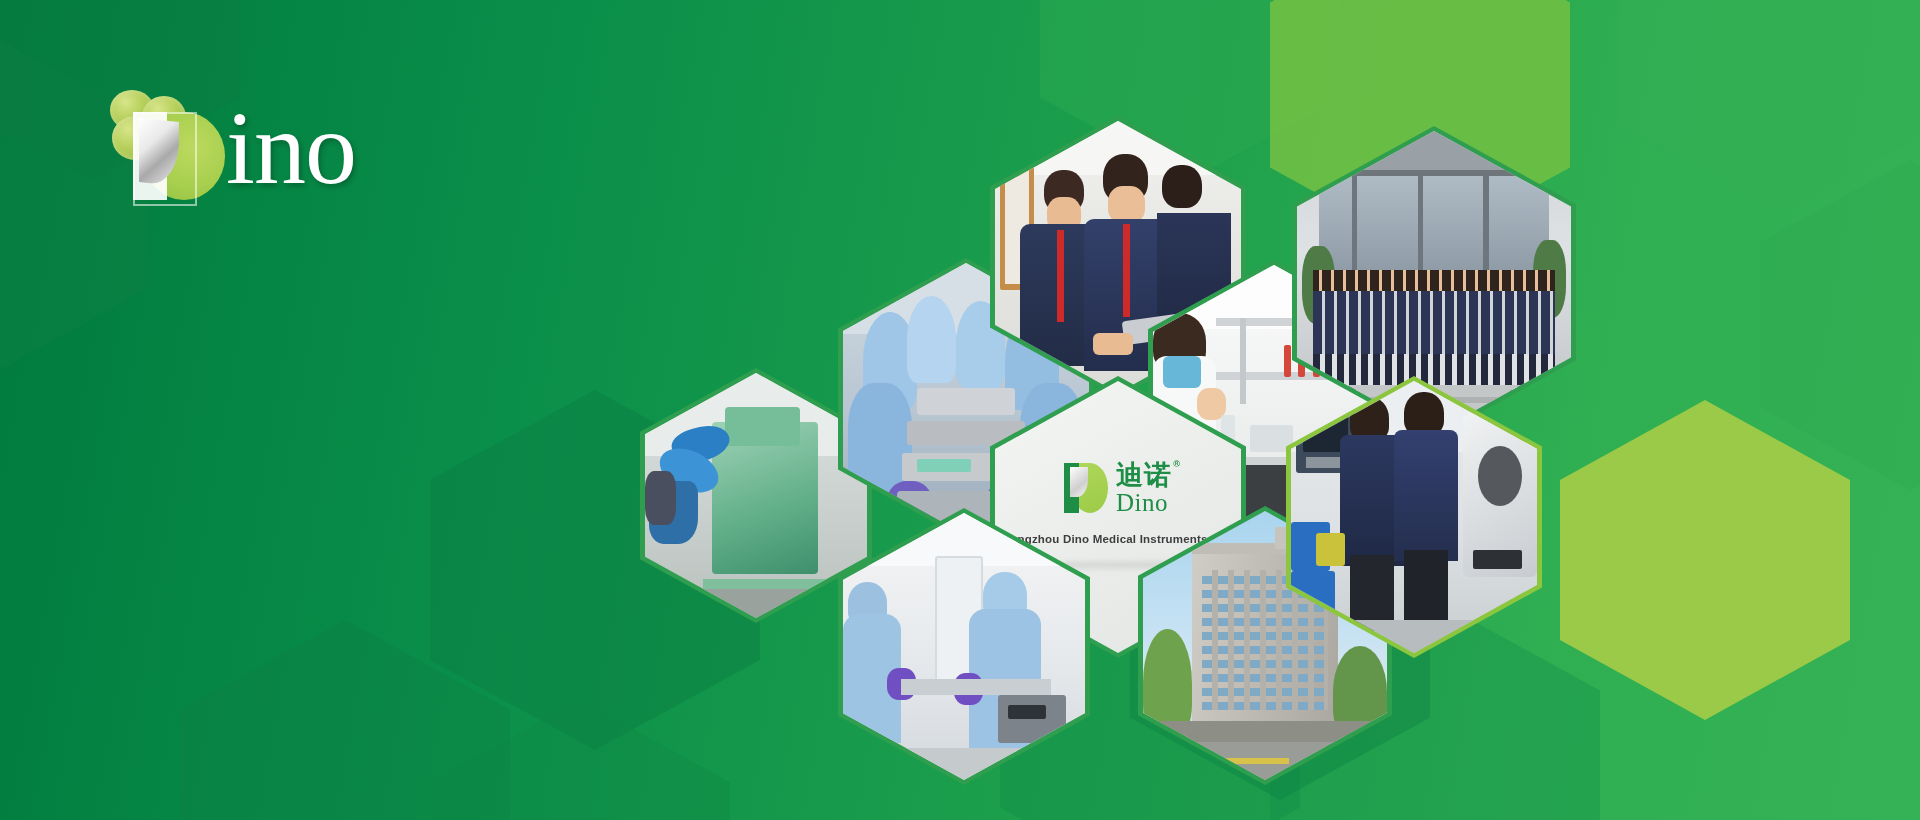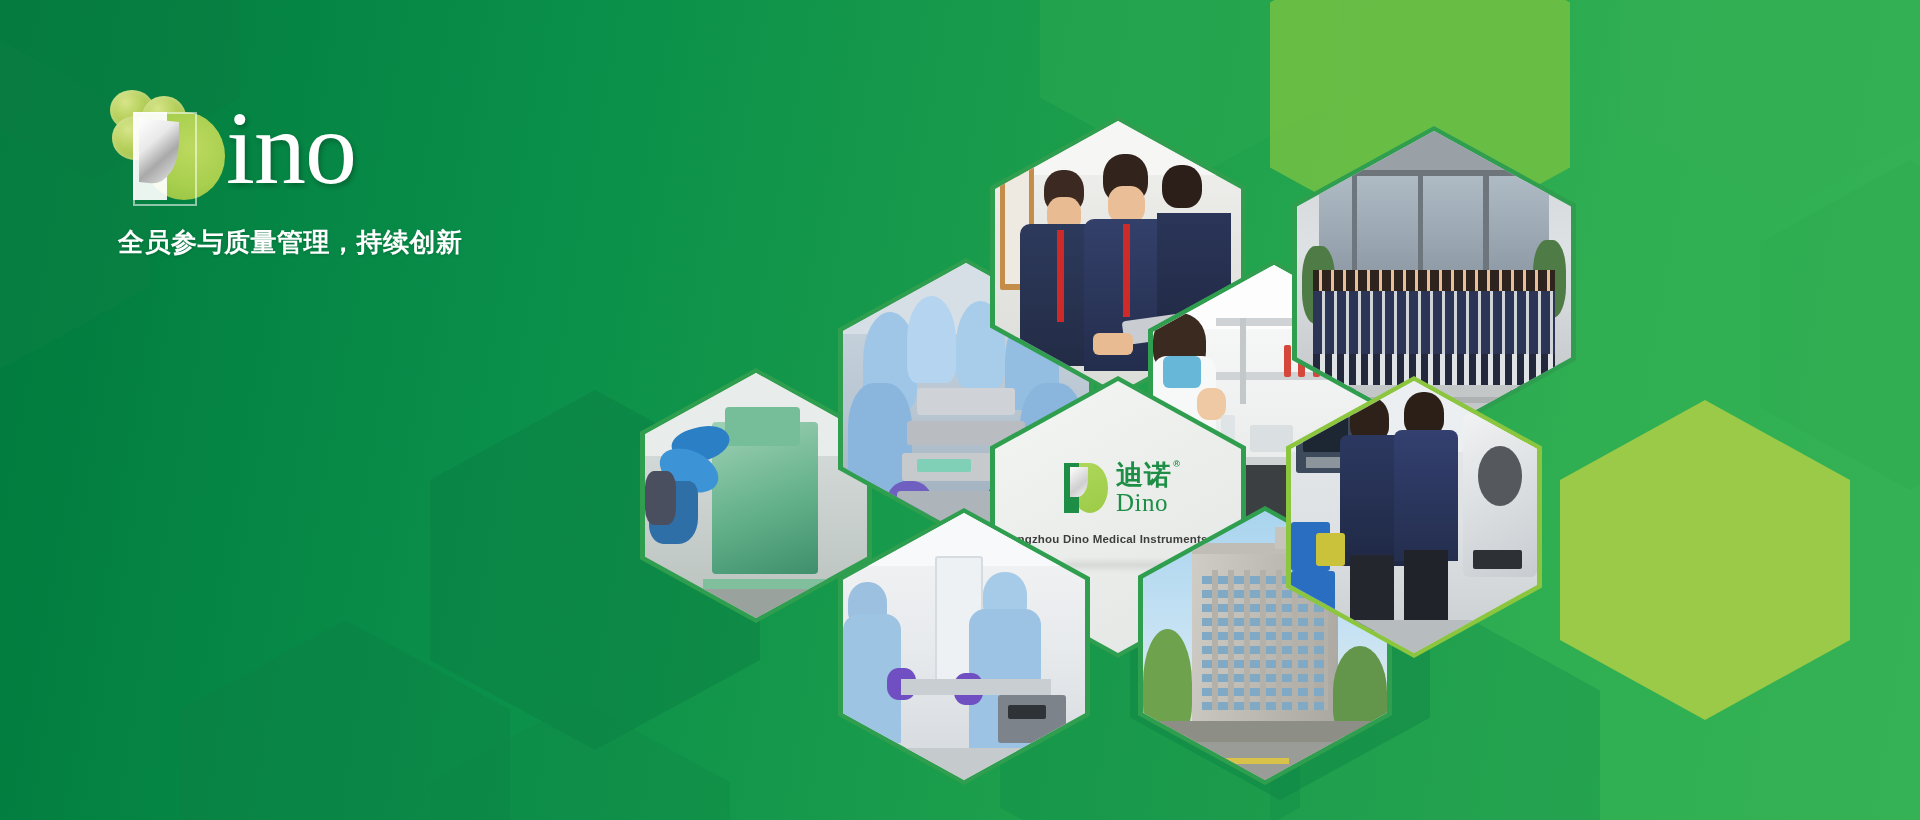--- a/index.html
+++ b/index.html
@@ -117,21 +117,20 @@
       <div class="dmark">
         <div class="dcircle"></div>
         <div class="dstem"></div>
         <div class="dpeel"></div>
         <div class="dframe"></div>
       </div>
       <div class="wordmark">ino</div>
     </div>
 
     <div class="taglines">
-      <div class="tagline">全员参与质量管理，持续创新</div>
     </div>
 
   </div>
 
   <div id="cluster">
 
     <div class="hexcell hexring" style="left:0px;top:278px;width:232px;height:255px;">
       <div class="hexphoto">
         <div class="scene" style="background:linear-gradient(180deg,#dfe3e2 0%,#cfd6d4 40%,#b9c1bd 100%);">
           <div class="b" style="left:0;top:0;width:100%;height:34%;background:#e8ecea;"></div>

